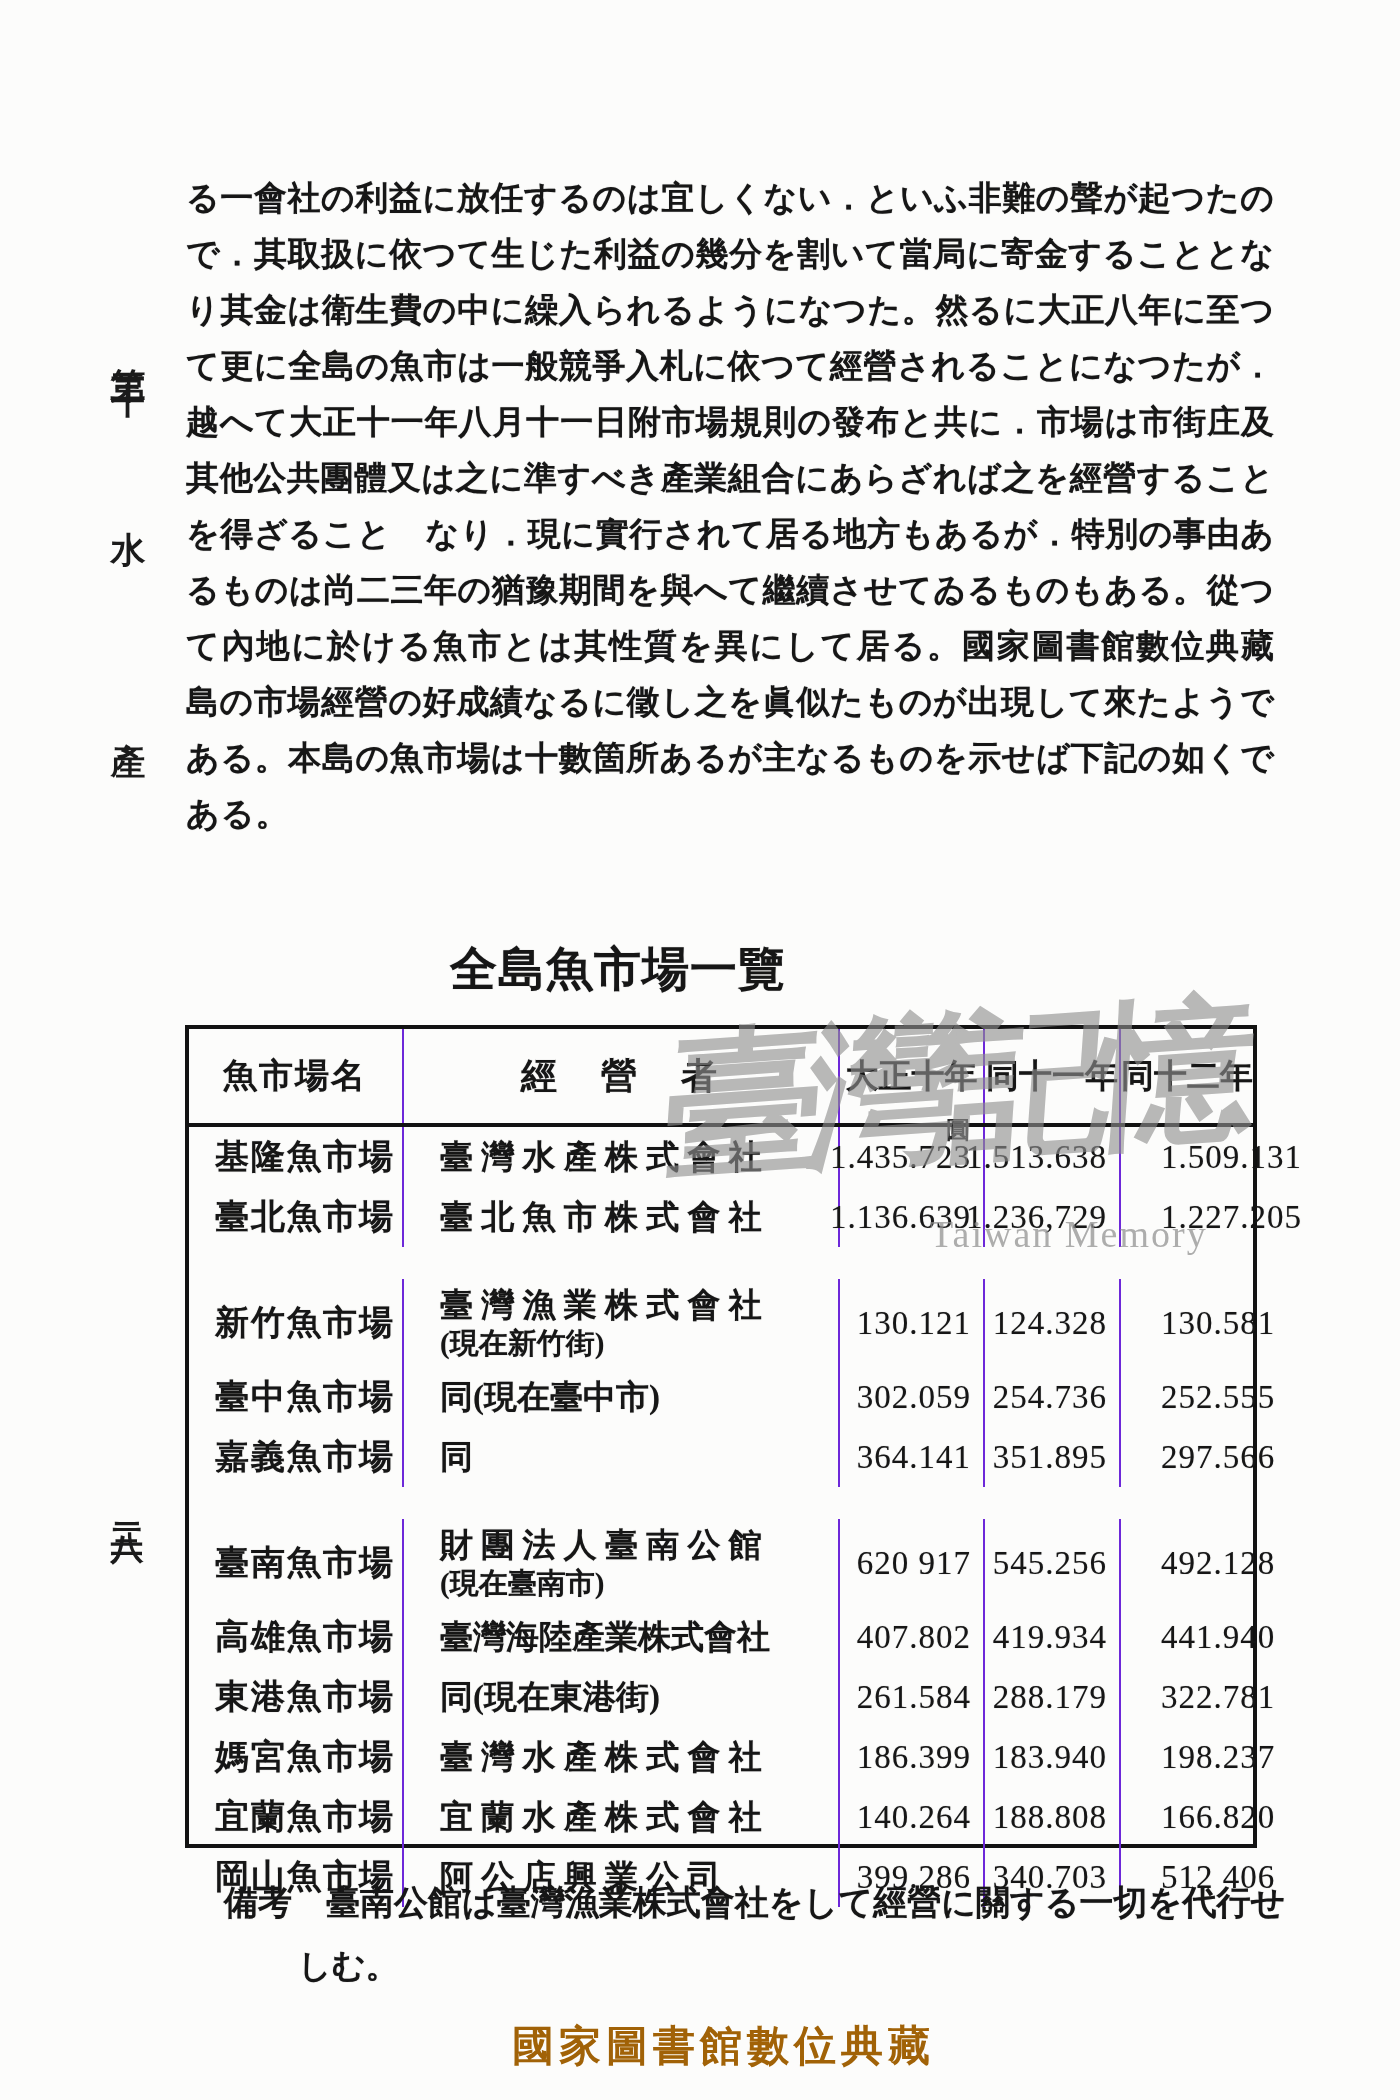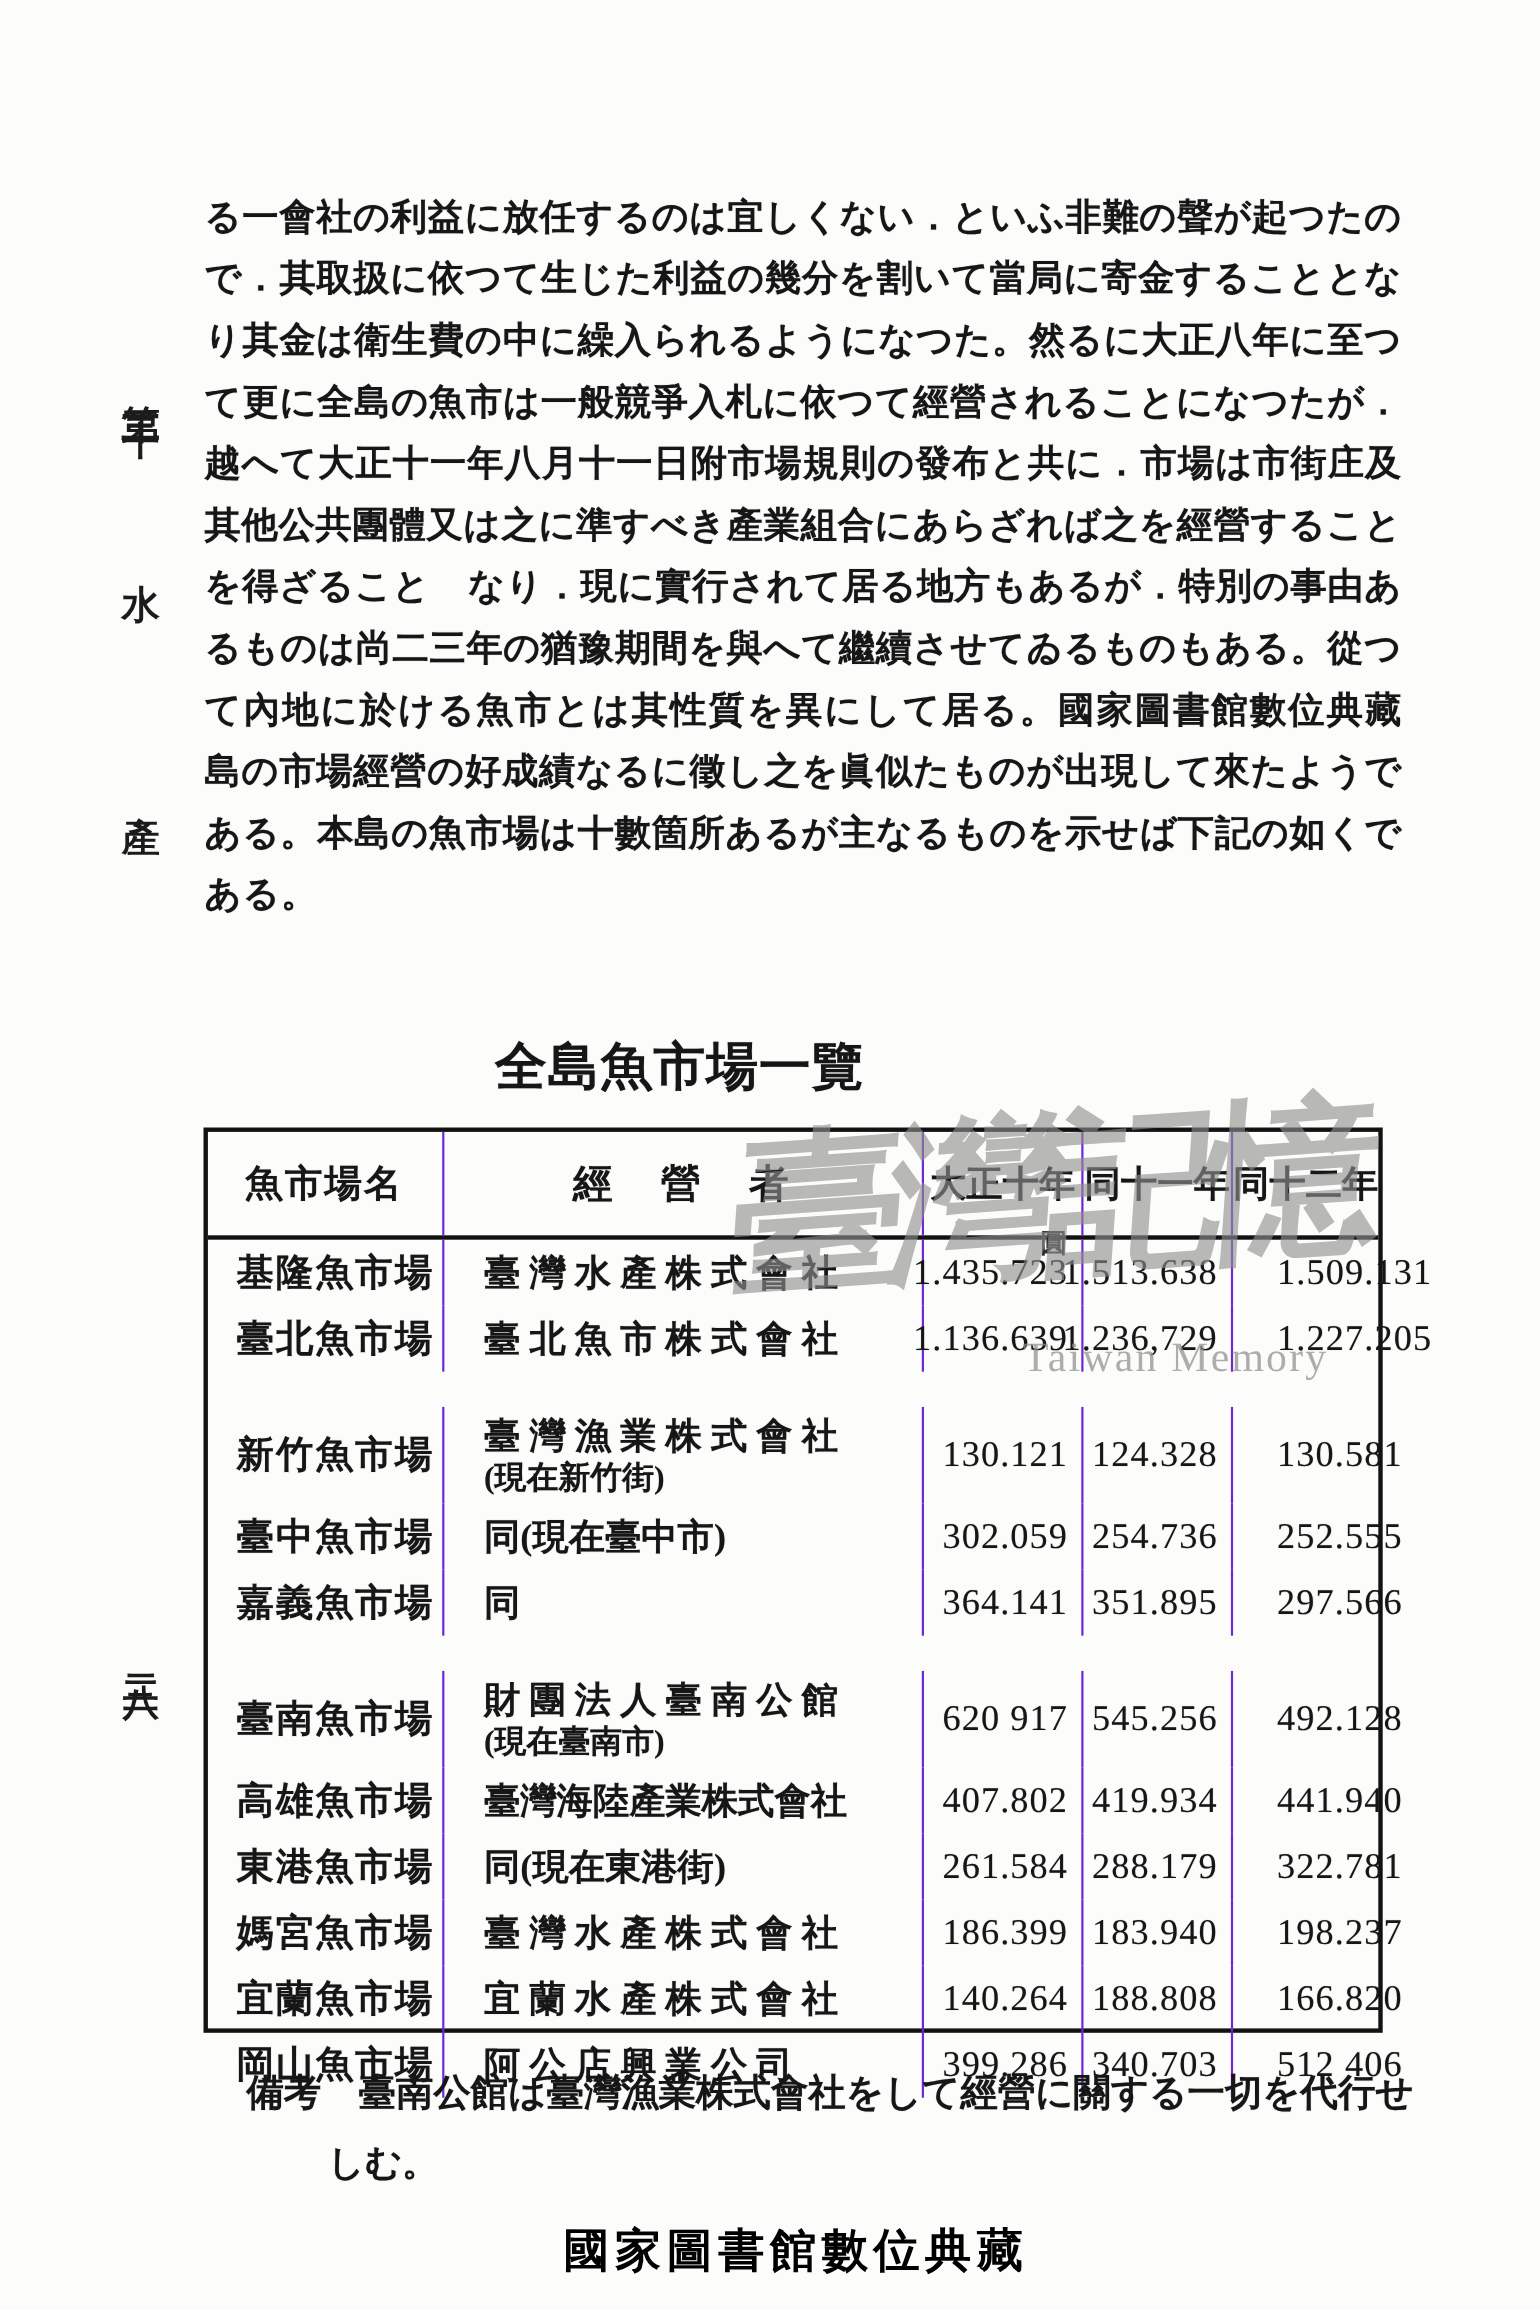--- a/index.html
+++ b/index.html
@@ -105,21 +105,21 @@
   }
   .wm-latin{
     position:absolute;left:275px;top:212px;
     font-size:38px;letter-spacing:2px;opacity:.72;
     font-family:"Liberation Serif", serif;
   }
   
   .footer-caption{
     position:absolute;left:512px;top:2018px;
     font-size:42px;letter-spacing:5px;
-    color:#000000;font-weight:600;
+    color:#a16207;font-weight:600;
   }
 </style>
 </head>
 <body>
 
 <div class="page">
 
   <div class="vtext margin-volume">第三十一</div>
   <div class="vtext margin-water">水</div>
   <div class="vtext margin-san">產</div>

